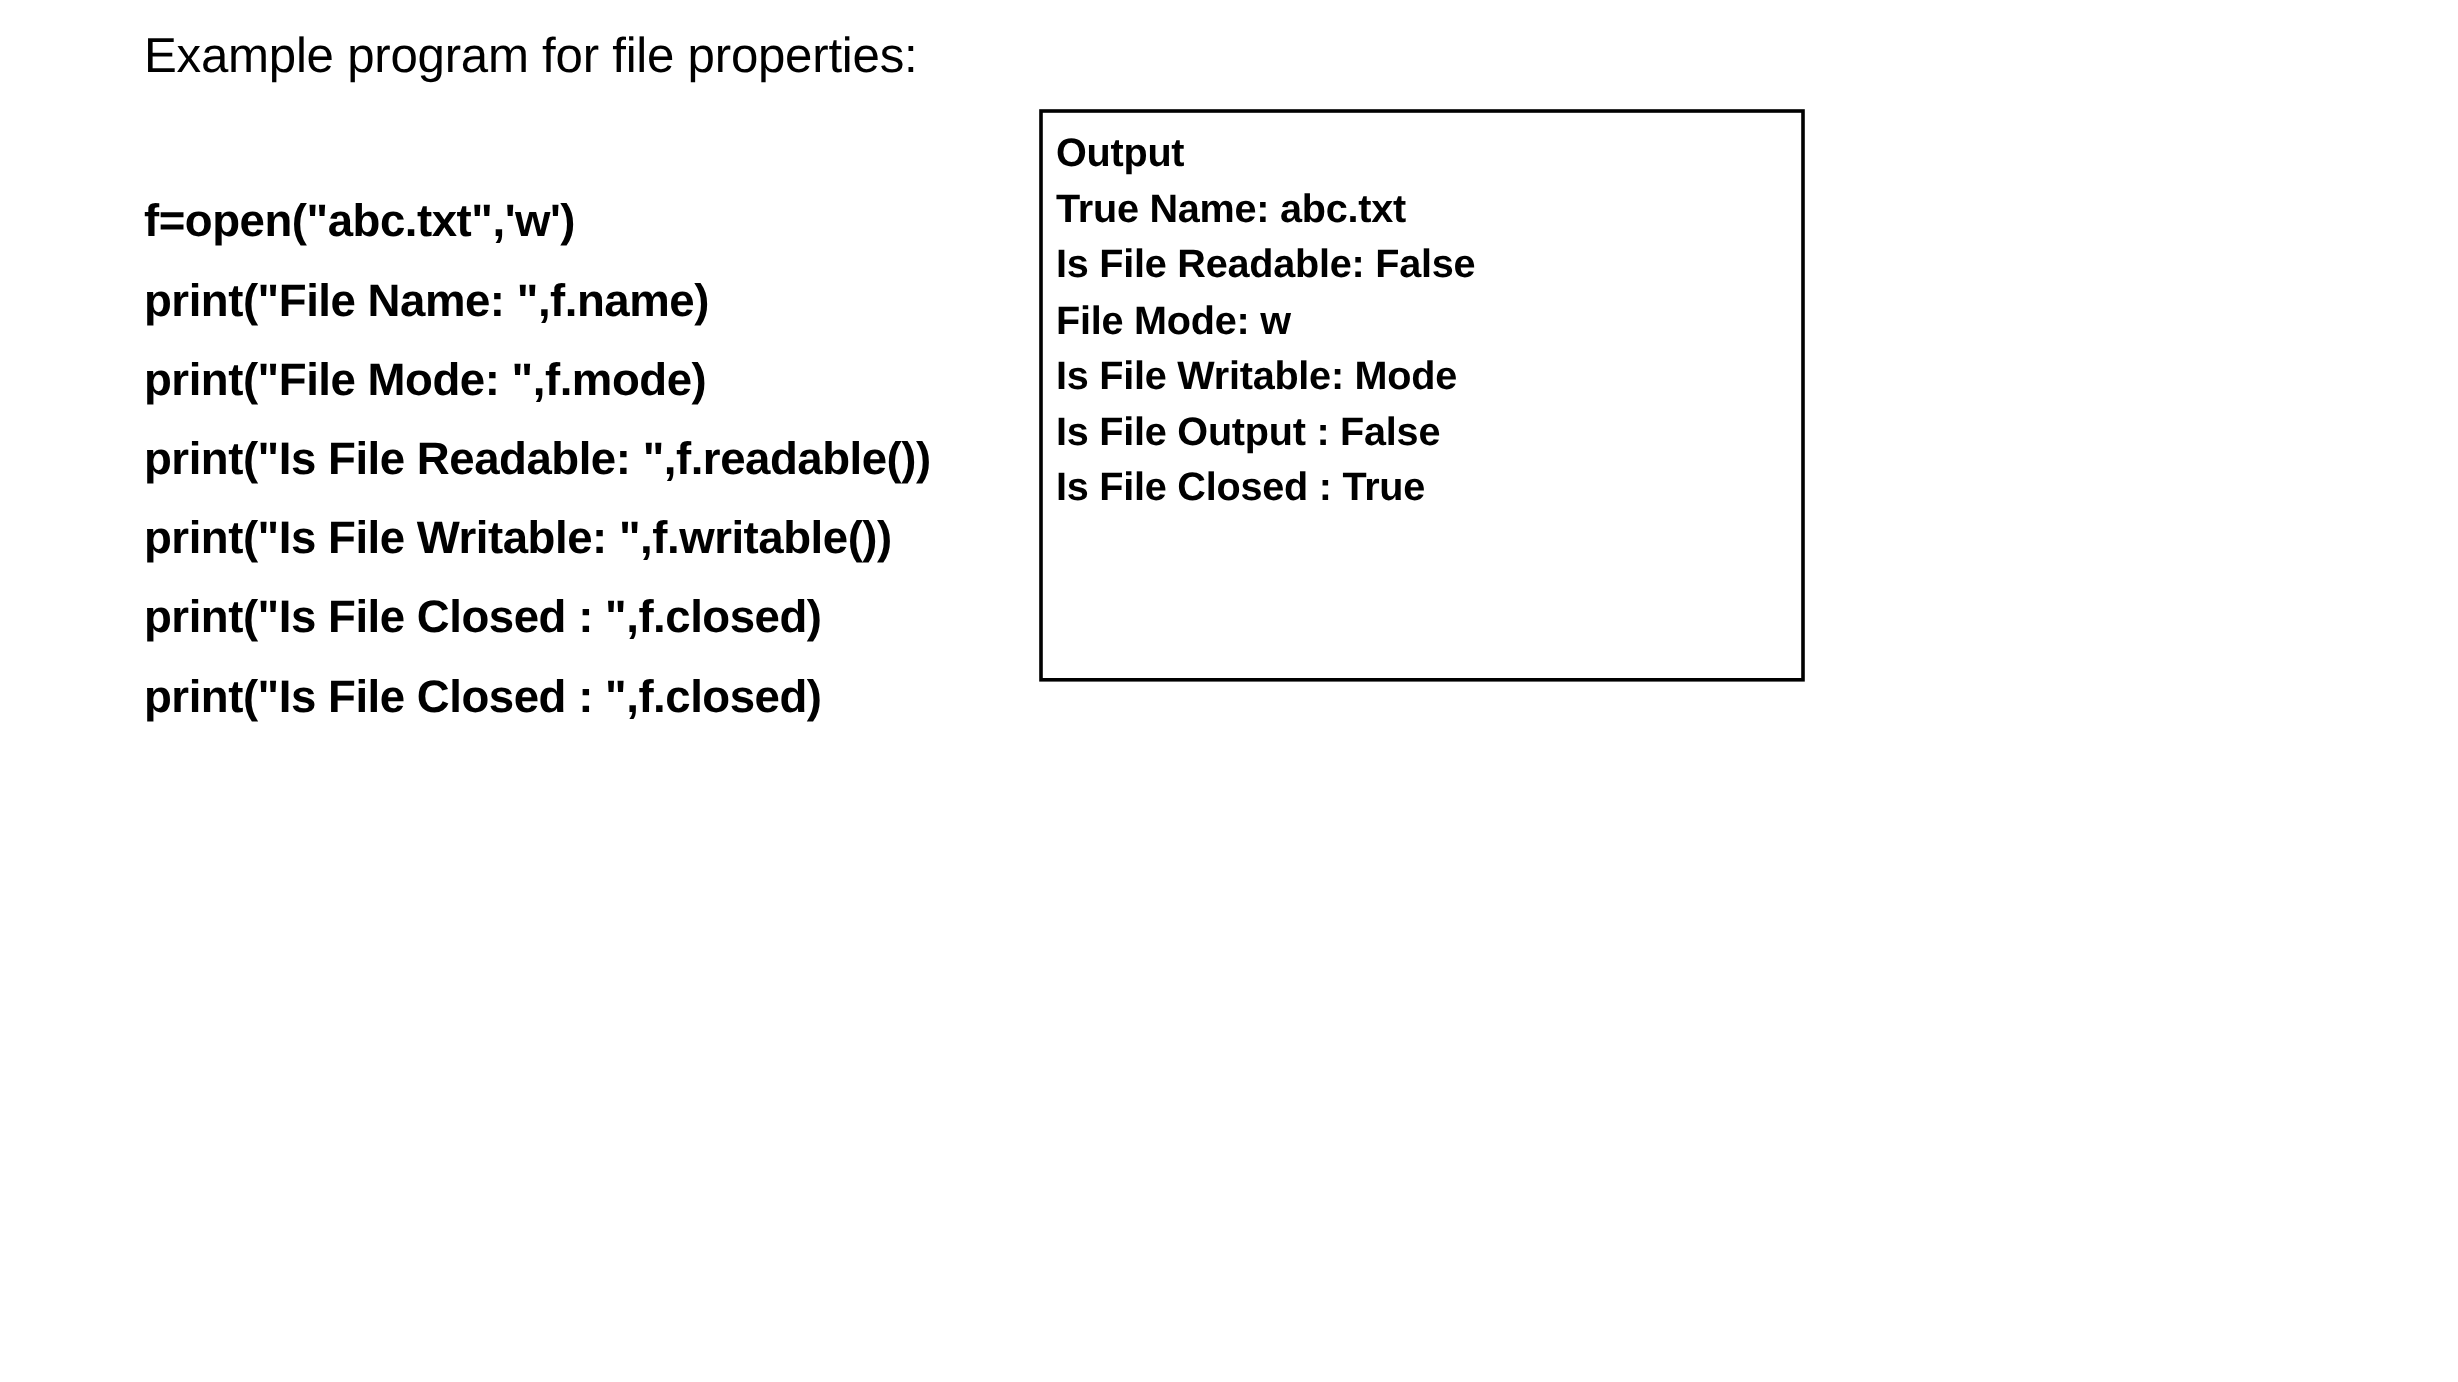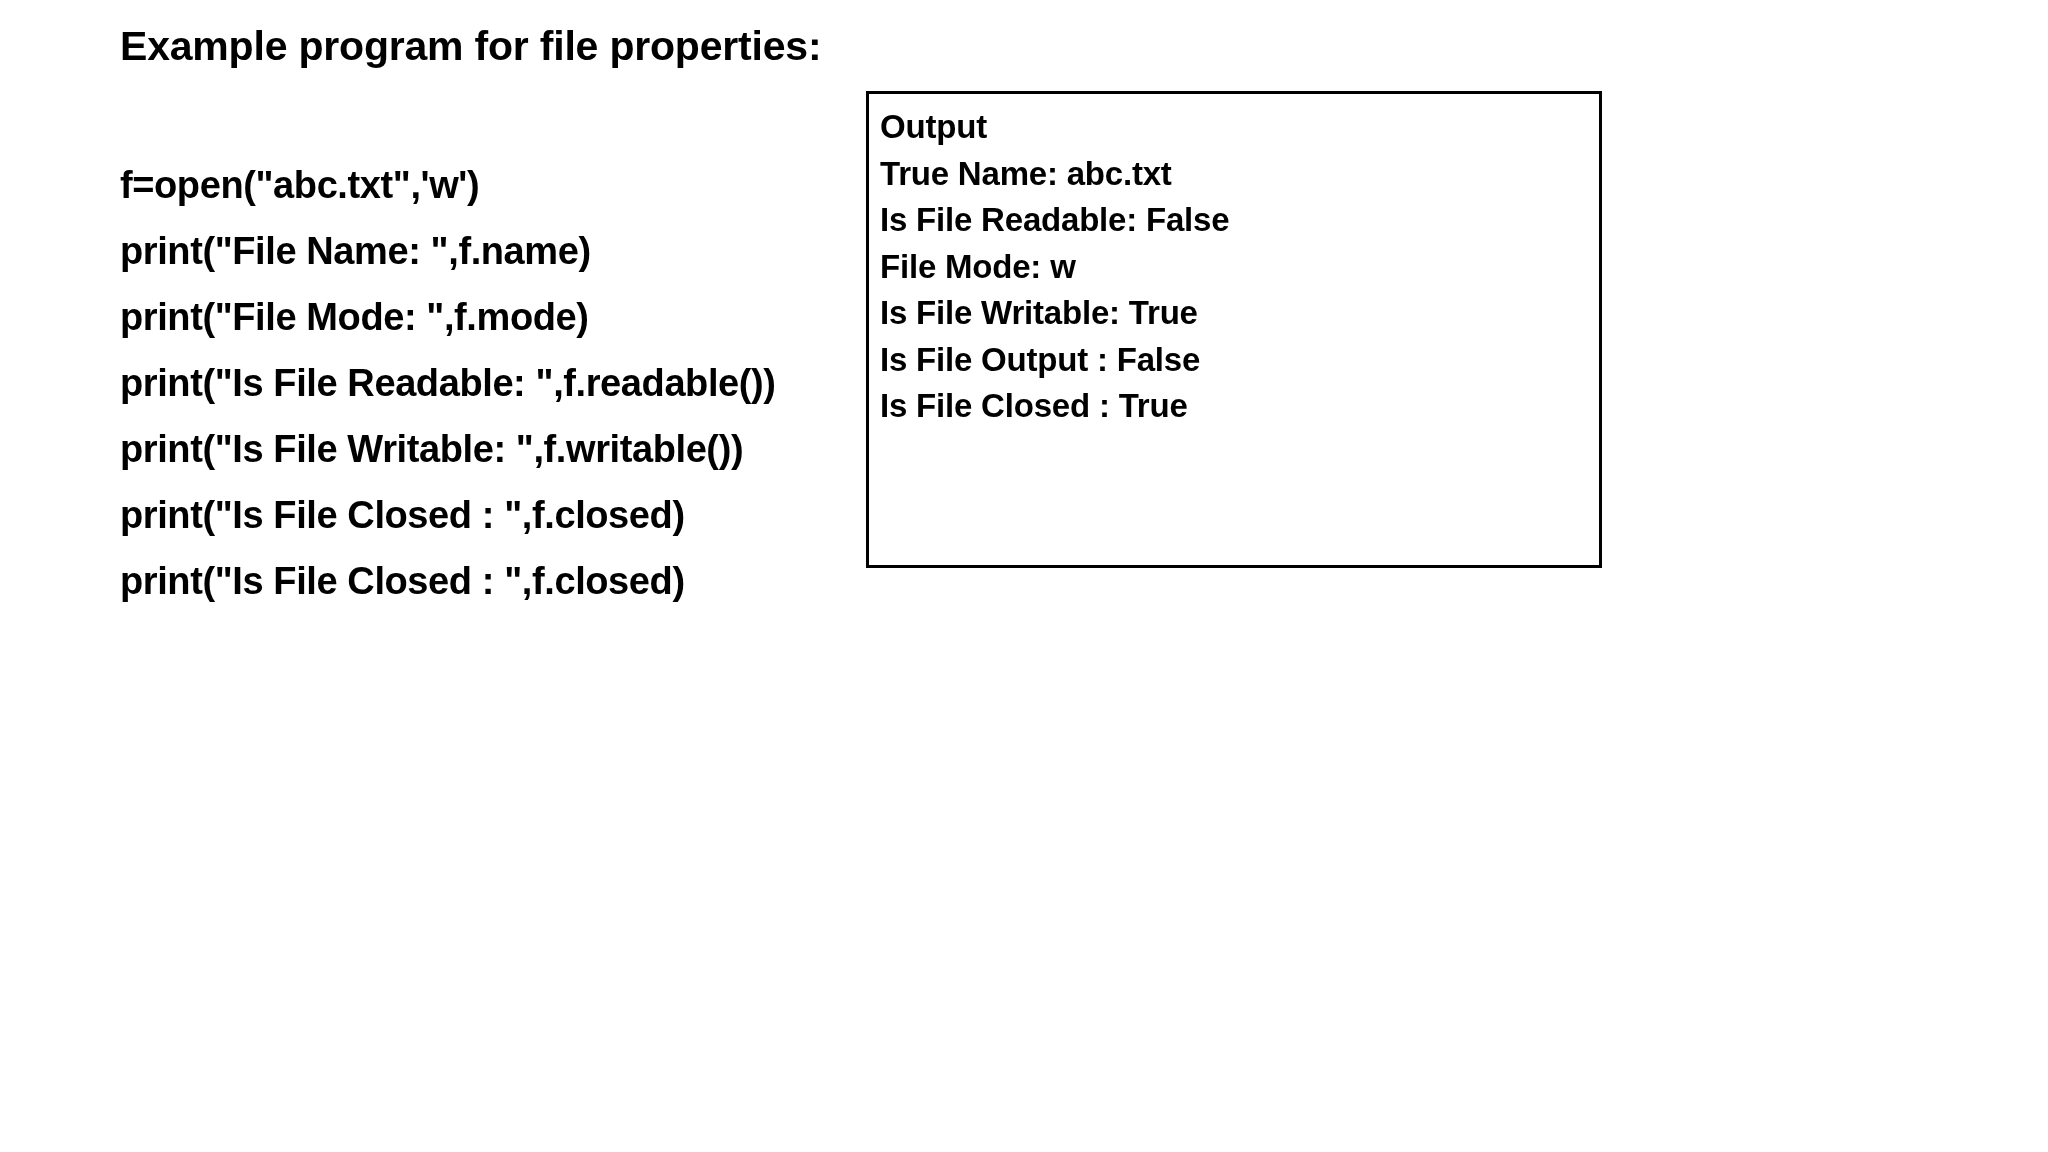--- a/index.html
+++ b/index.html
@@ -16,21 +16,21 @@
     font-family: "Liberation Sans", sans-serif;
     color: #000000;
   }
 
   
   #slide-title {
     position: absolute;
     left: 120px;
     top: 23px;
     font-size: 41px;
-    font-weight: bold;
+    font-weight: normal;
     letter-spacing: -0.2px;
     line-height: 1.15;
     white-space: pre;
   }
 
   
   #code-listing {
     position: absolute;
     left: 120px;
     top: 152px;
@@ -44,21 +44,21 @@
     white-space: pre;
     letter-spacing: -0.4px;
     color: #000000;
   }
 
   
   #output-box {
     position: absolute;
     left: 866px;
     top: 91px;
-    width: 736px;
+    width: 638px;
     height: 477px;
     border: 3px solid #000000;
     box-sizing: border-box;
     background: #ffffff;
   }
   #output-lines {
     position: absolute;
     left: 11px;
     top: 10px;
     right: 6px;
@@ -89,19 +89,19 @@
     <div class="code-line">print("Is File Closed : ",f.closed)</div>
     <div class="code-line">print("Is File Closed : ",f.closed)</div>
   </div>
 
   <div id="output-box">
     <div id="output-lines">
       <div class="output-line">Output</div>
       <div class="output-line">True Name: abc.txt</div>
       <div class="output-line">Is File Readable: False</div>
       <div class="output-line">File Mode: w</div>
-      <div class="output-line">Is File Writable: True</div>
+      <div class="output-line">Is File Writable: Mode</div>
       <div class="output-line">Is File Output : False</div>
       <div class="output-line">Is File Closed : True</div>
     </div>
   </div>
 
 </div>
 
 </body></html>

